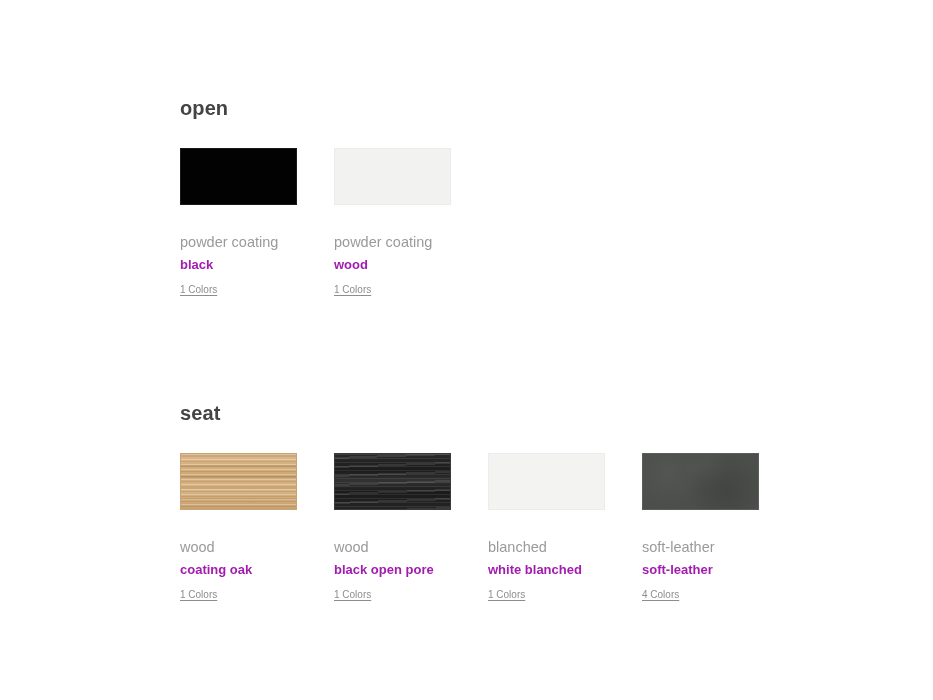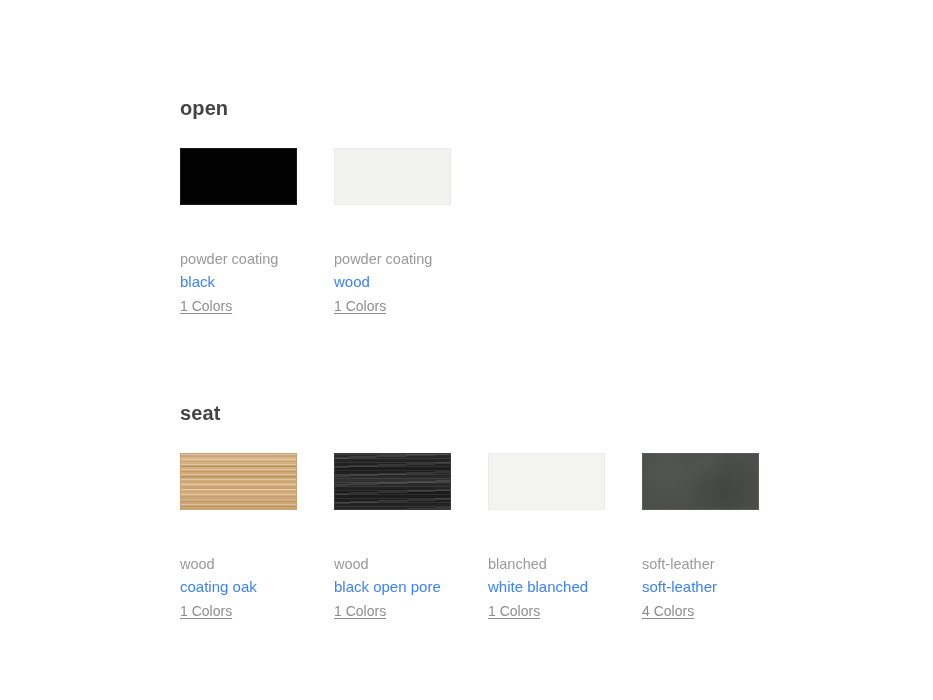--- a/index.html
+++ b/index.html
@@ -114,37 +114,37 @@
       repeating-linear-gradient(-2deg,
         rgba(255,255,255,0.10) 0px,
         rgba(255,255,255,0.10) 2px,
         rgba(0,0,0,0) 2px,
         rgba(0,0,0,0) 9px),
       linear-gradient(to bottom, #2a2a2b 0%, #1b1b1c 30%, #323233 48%, #1a1a1b 70%, #242425 100%);
   }
 
   
   .swatch-meta {
-    margin-top: 44px;
+    margin-top: 27px;
   }
   .swatch-category {
     font-size: 14.5px;
     color: #9a9a9a;
     line-height: 20px;
     white-space: nowrap;
   }
   .swatch-name {
-    font-size: 15px;
-    font-weight: normal;
-    color: #3b82f6;
+    font-size: 13px;
+    font-weight: bold;
+    color: #a21caf;
     line-height: 25px;
     white-space: nowrap;
   }
   .swatch-colors-link {
-    font-size: 14px;
+    font-size: 10px;
     color: #8d8d8d;
     line-height: 25px;
     text-decoration: underline;
     text-underline-offset: 2px;
     cursor: pointer;
     white-space: nowrap;
     display: inline-block;
   }
 </style>
 </head>

